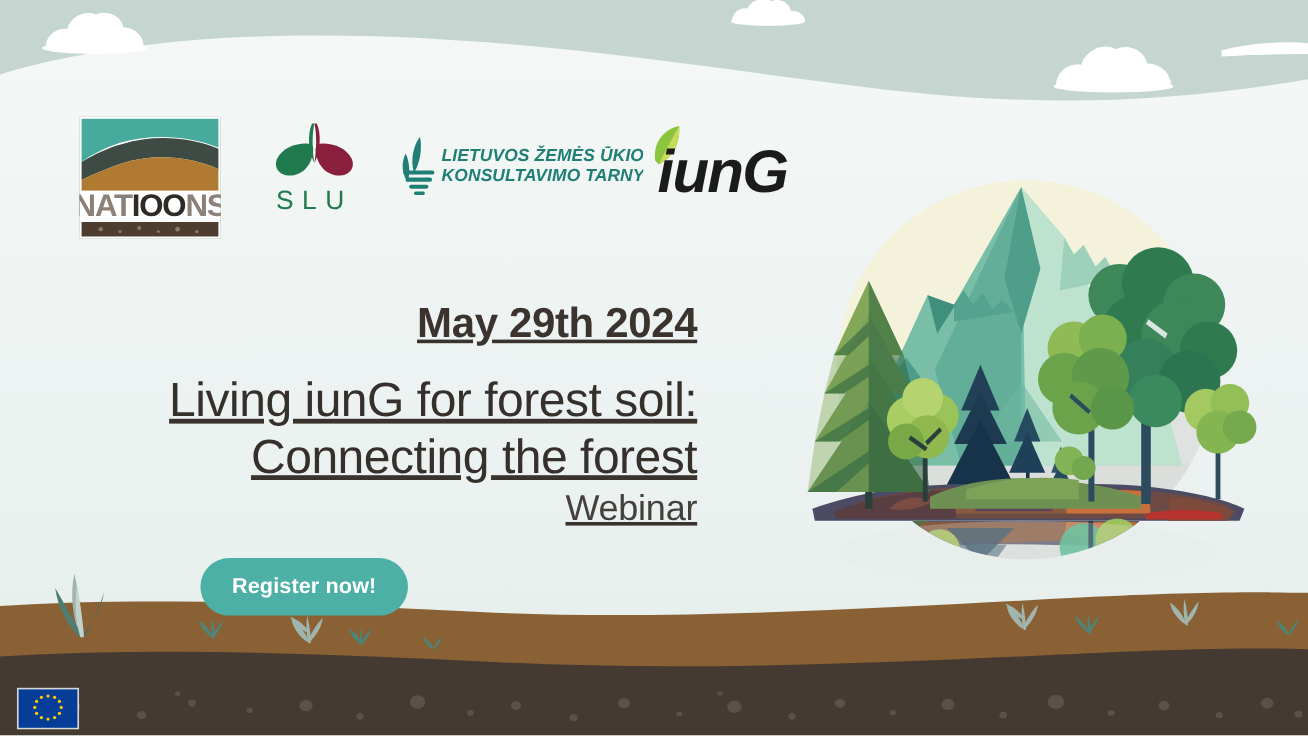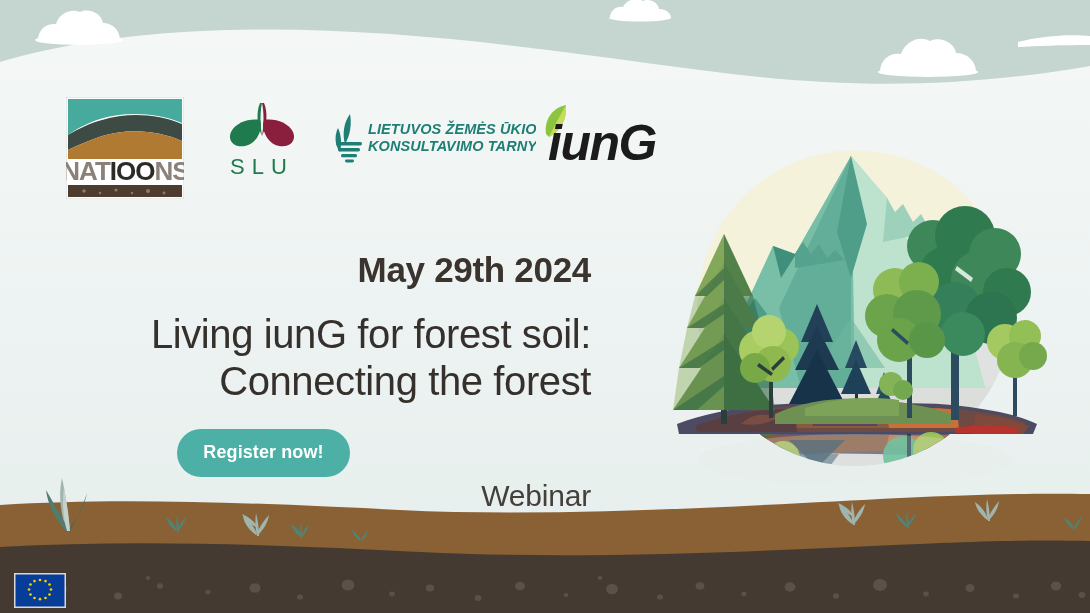--- a/index.html
+++ b/index.html
@@ -20,23 +20,24 @@
   #logo-row {
     position:absolute; left:0; top:92px; width:1090px; height:110px;
   }
   #natioons-logo { position:absolute; left:66px; top:5px; width:118px; height:102px; }
   #slu-logo      { position:absolute; left:216px; top:8px; width:92px;  height:80px; }
   #lzukt-logo    { position:absolute; left:326px; top:20px; width:210px; height:52px; }
   #iung-logo     { position:absolute; left:540px; top:12px; width:190px; height:62px;font-style:italic; }
 
   
   #text-block {
-    position:absolute; left:46px; top:252px; width:545px;
+    position:absolute; left:36px; top:252px; width:545px;
     text-align:right;
     color:#3a322c;
+    text-decoration:underline;
   }
   #event-date {
     font-size:35px; font-weight:600; letter-spacing:-0.3px;
     color:#3b332e; line-height:1.05;
   }
   #event-time {
     font-size:21px; font-weight:400; color:#85827f;
     letter-spacing:0.2px; margin-top:4px; line-height:1.2;
   }
   #event-title {
@@ -420,24 +421,24 @@
       <ellipse cx="200" cy="332" rx="158" ry="26" fill="#e3e6e3" opacity="0.25"></ellipse>
     </svg>
   </div>
 
   <div id="text-block">
     <div id="event-date">May 29th 2024</div>
     <div id="event-title">
       <span class="line1">Living iunG for forest soil:</span>
       <span class="line2">Connecting the forest</span>
     </div>
+    <div id="event-subtitle">Webinar</div>
     <div id="register-wrap">
       <button id="register-button">Register now!</button>
     </div>
-    <div id="event-subtitle">Webinar</div>
   </div>
 
   <div id="eu-badge">
     <svg id="eu-flag" viewBox="0 0 52 35">
       <rect x="0" y="0" width="52" height="35" fill="#d8d8d8"></rect>
       <rect x="1.5" y="1.5" width="49" height="32" fill="#063d99"></rect>
       <g fill="#ffcc00">
         <circle cx="26" cy="7" r="1.35"></circle>
         <circle cx="31.5" cy="8.1" r="1.35"></circle>
         <circle cx="35.5" cy="11.5" r="1.35"></circle>

